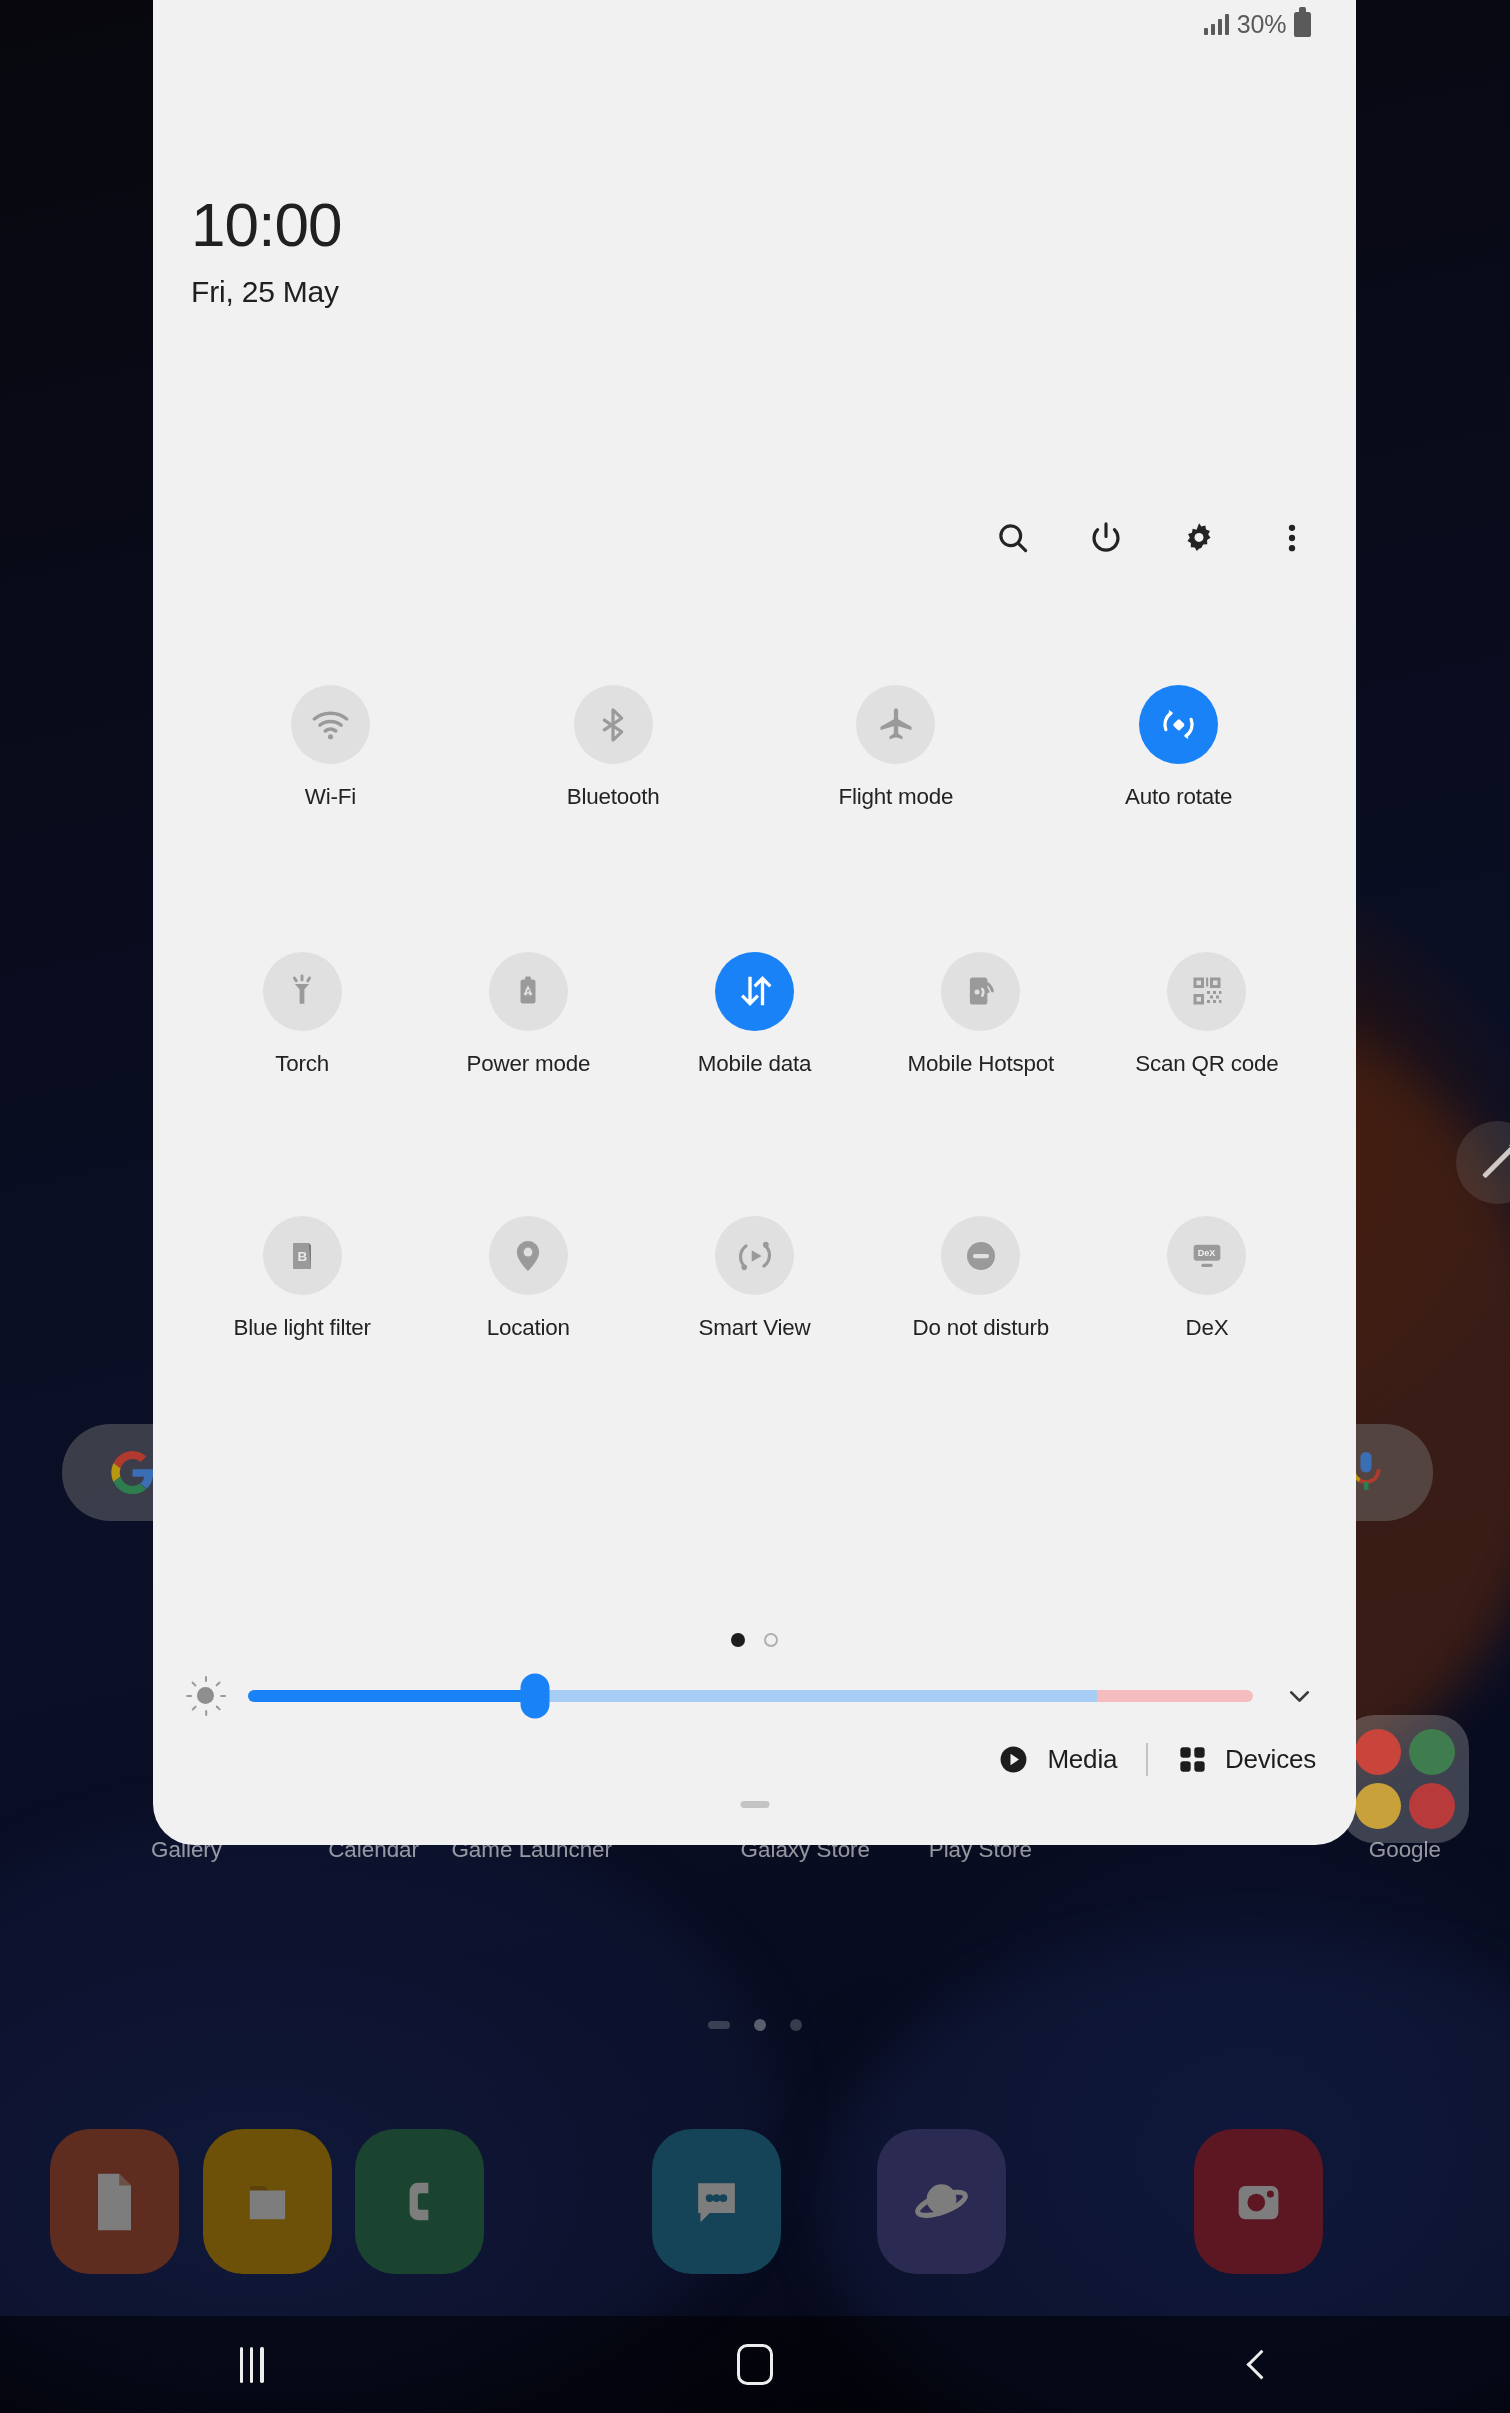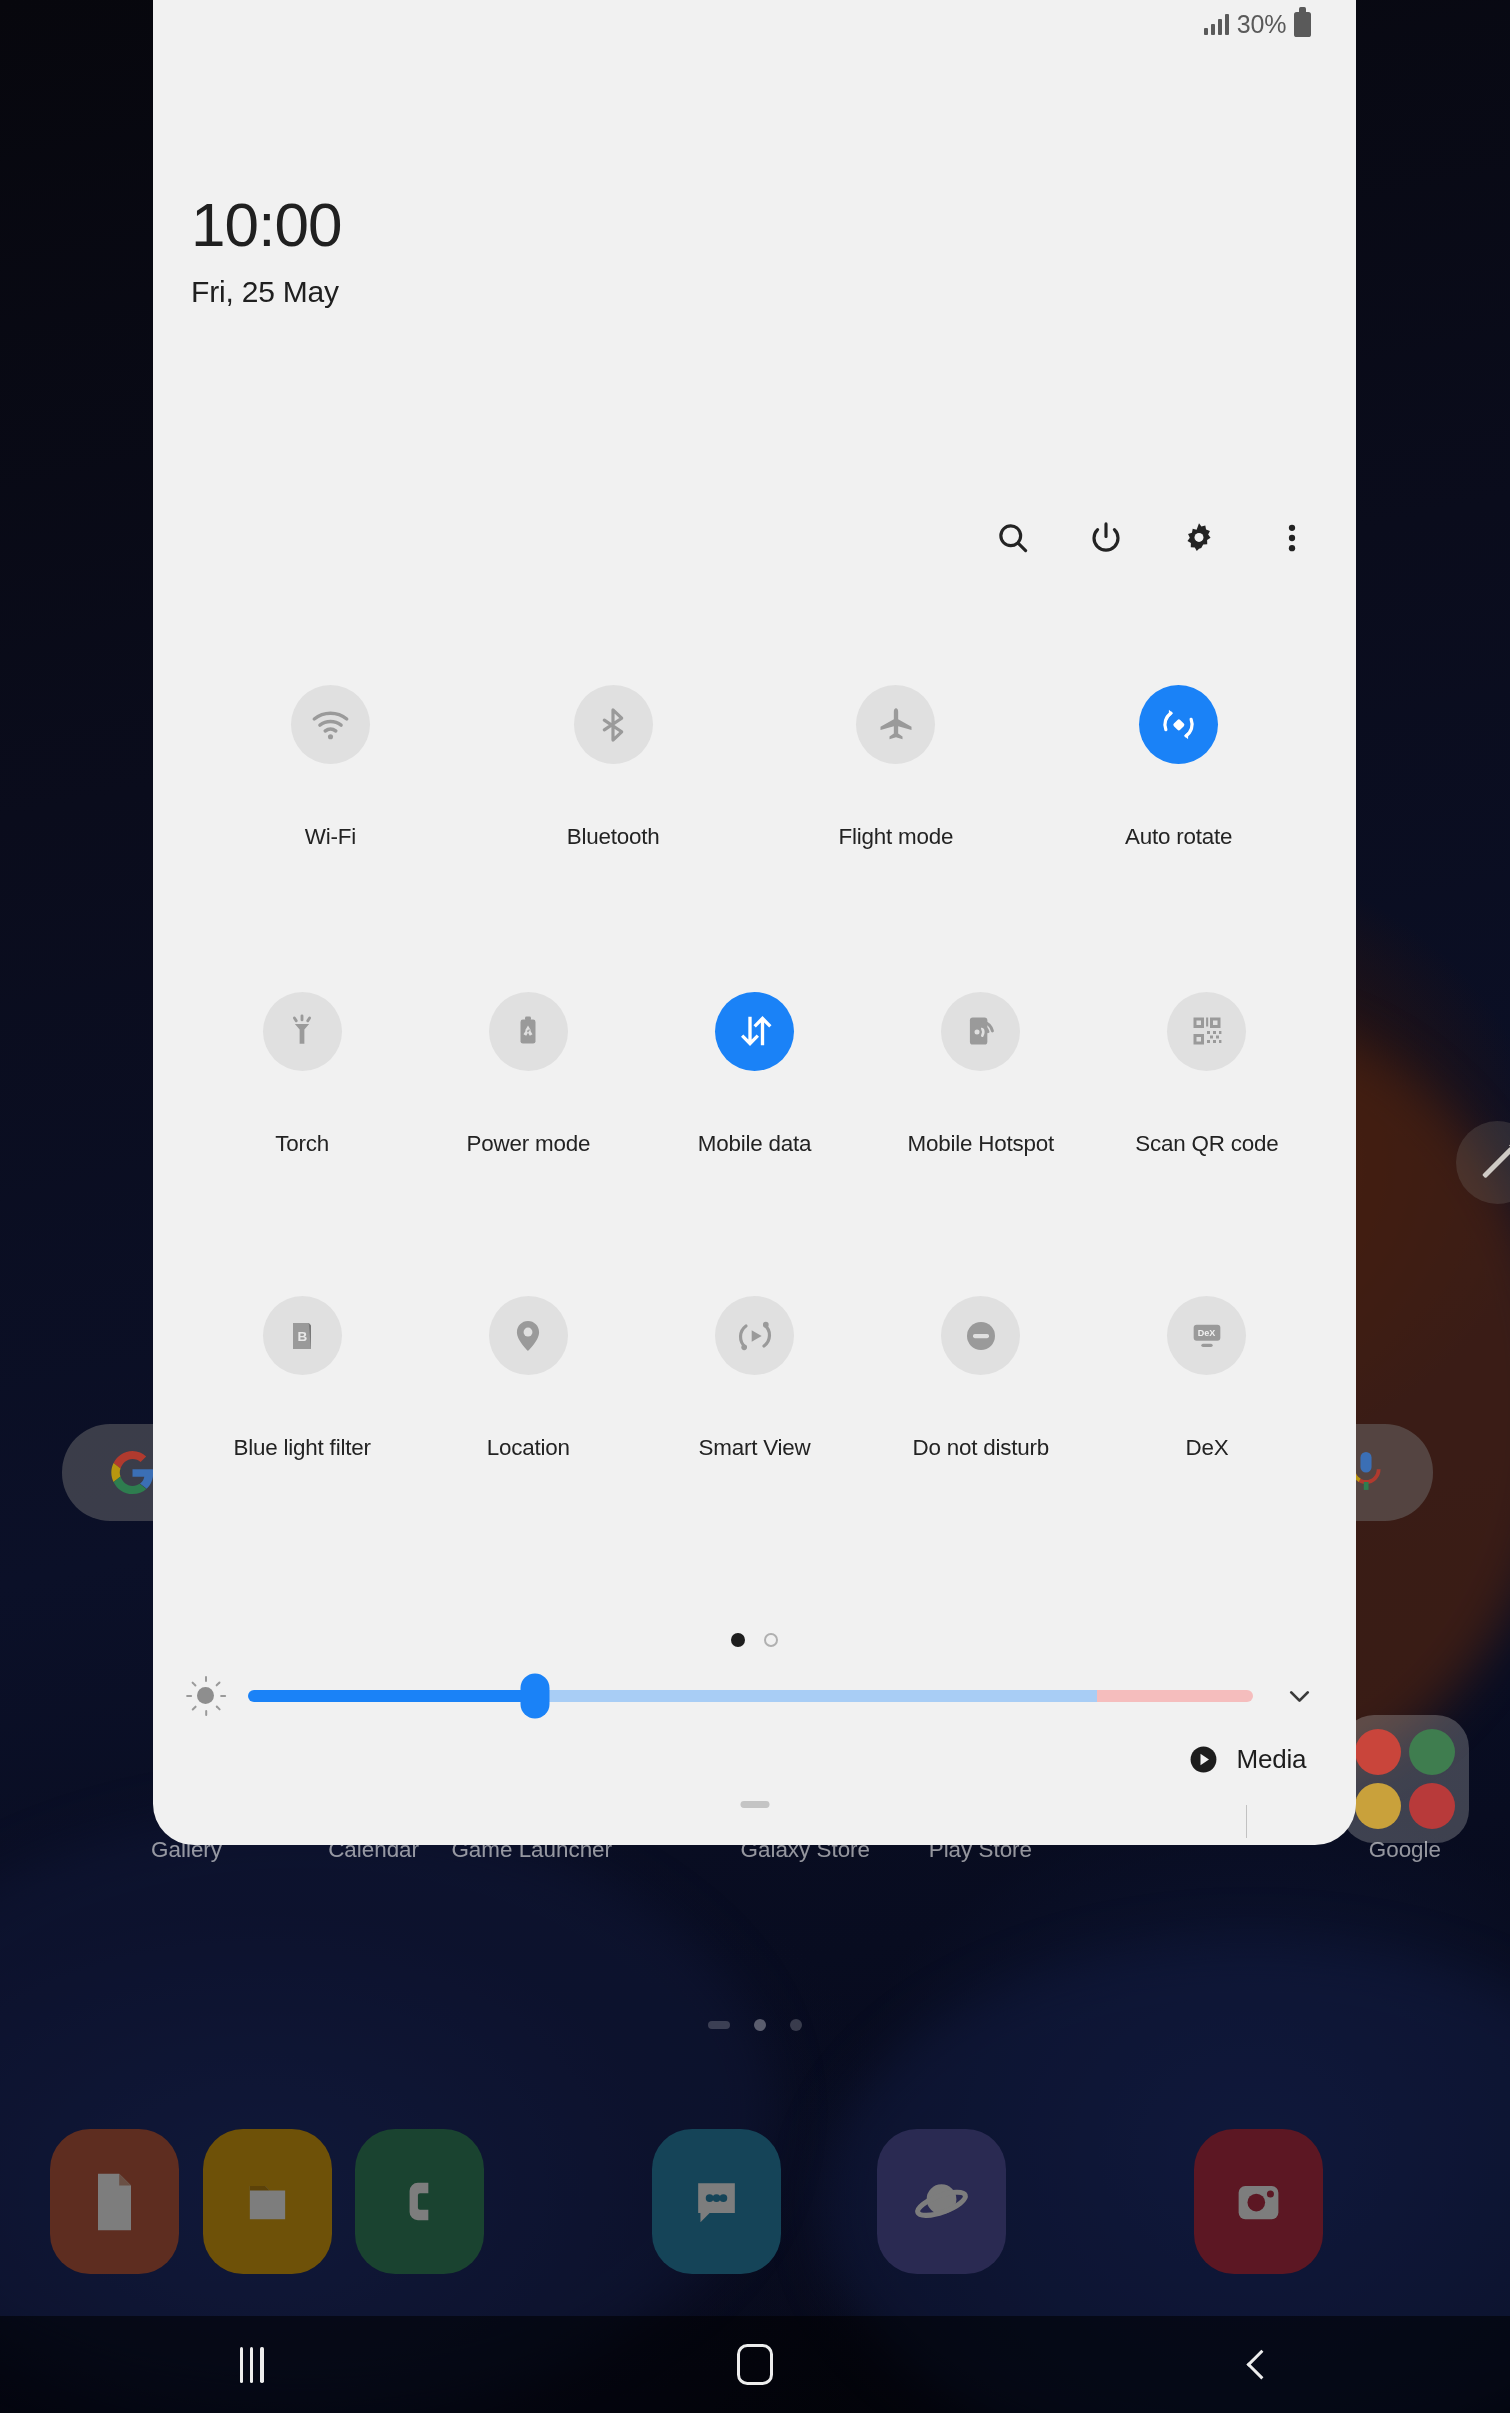--- a/index.html
+++ b/index.html
@@ -132,21 +132,21 @@
   .clock-date { font-size: 30px; color: #202020; margin-top: 19px; letter-spacing: -0.2px; }
 
   .panel-actions {
     position: absolute; right: 40px; top: 514px;
     display: flex; align-items: center; gap: 45px;
   }
   .pa-btn { width: 48px; height: 48px; display: flex; align-items: center; justify-content: center; }
 
   .tiles { position: absolute; left: 0; top: 685px; width: 100%; }
   .tile-row { display: flex; padding: 0 36px; }
-  .tile { flex: 1; display: flex; flex-direction: column; align-items: center; gap: 40px; }
+  .tile { flex: 1; display: flex; flex-direction: column; align-items: center; }
   .tile-circle {
     width: 79px; height: 79px; border-radius: 50%;
     background: #e0e0e0;
     display: flex; align-items: center; justify-content: center;
   }
   .tile-circle.on { background: #1a82f7; }
   .tile-label {
     margin-top: 19px; font-size: 22.4px; color: #232323;
     text-align: center; line-height: 1.28; letter-spacing: -0.2px;
     max-width: 164px;
@@ -188,21 +188,21 @@
     width: 29px; height: 45px; border-radius: 14.7px;
     background: #1a82f7; transform: translate(-50%,-50%);
   }
   .chev-btn {
     flex: 0 0 48px; width: 48px; height: 48px;
     display: flex; align-items: center; justify-content: center;
   }
 
   .panel-footer {
     position: absolute; right: 40px; top: 1743px;
-    display: flex; align-items: center; gap: 29px; flex-direction: column;
+    display: flex; align-items: center; gap: 29px;
   }
   .footer-btn { display: flex; align-items: center; gap: 17px; }
   .footer-label { font-size: 26px; color: #1d1d1d; letter-spacing: -0.2px; }
   .footer-div { width: 1.7px; height: 33px; background: #c2c2c2; }
 
   .grabber {
     position: absolute; left: 50%; top: 1801px; transform: translateX(-50%);
     width: 29px; height: 6.9px; border-radius: 3.4px; background: #c4c4c4;
   }
 

